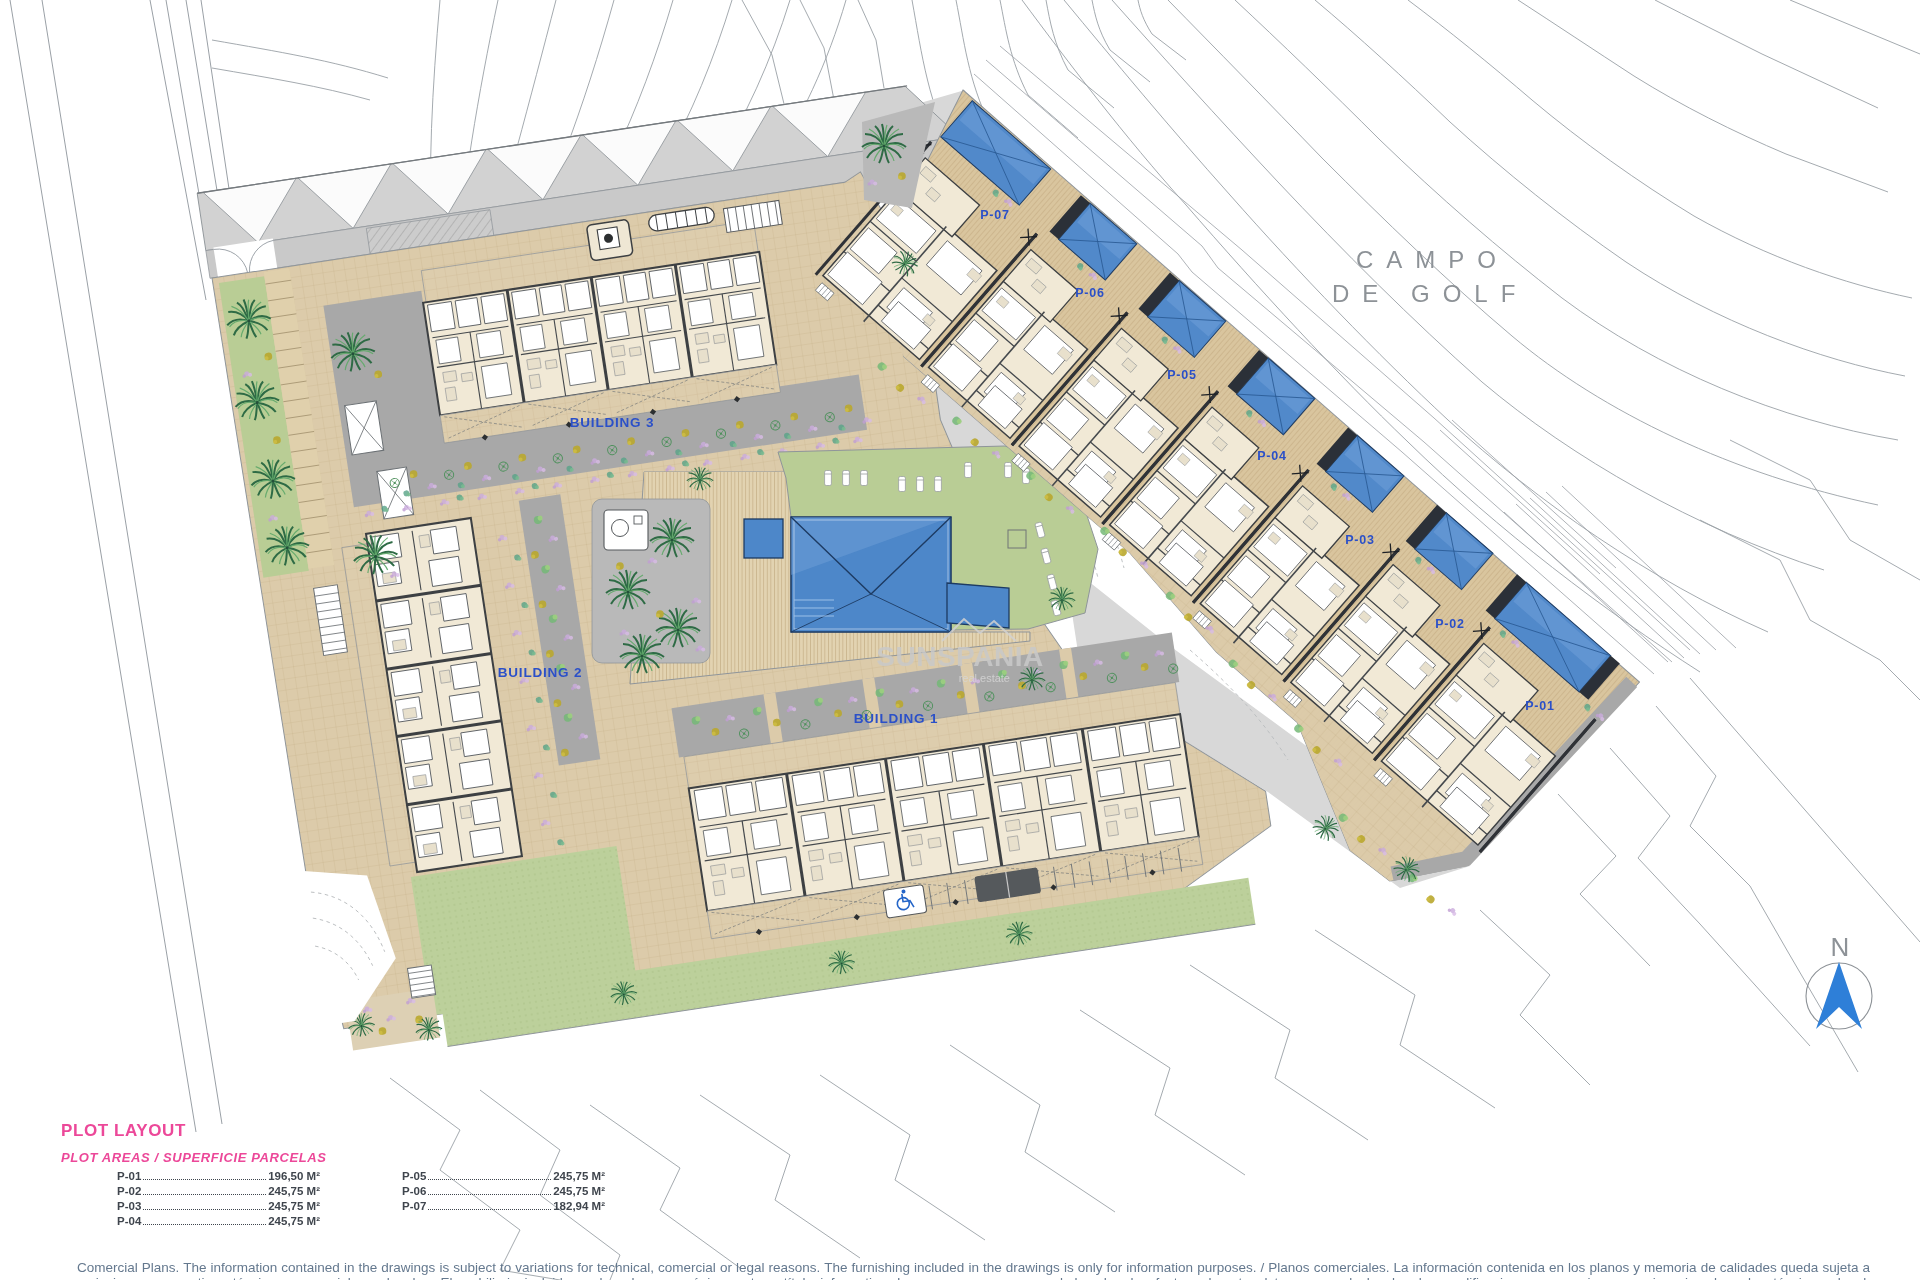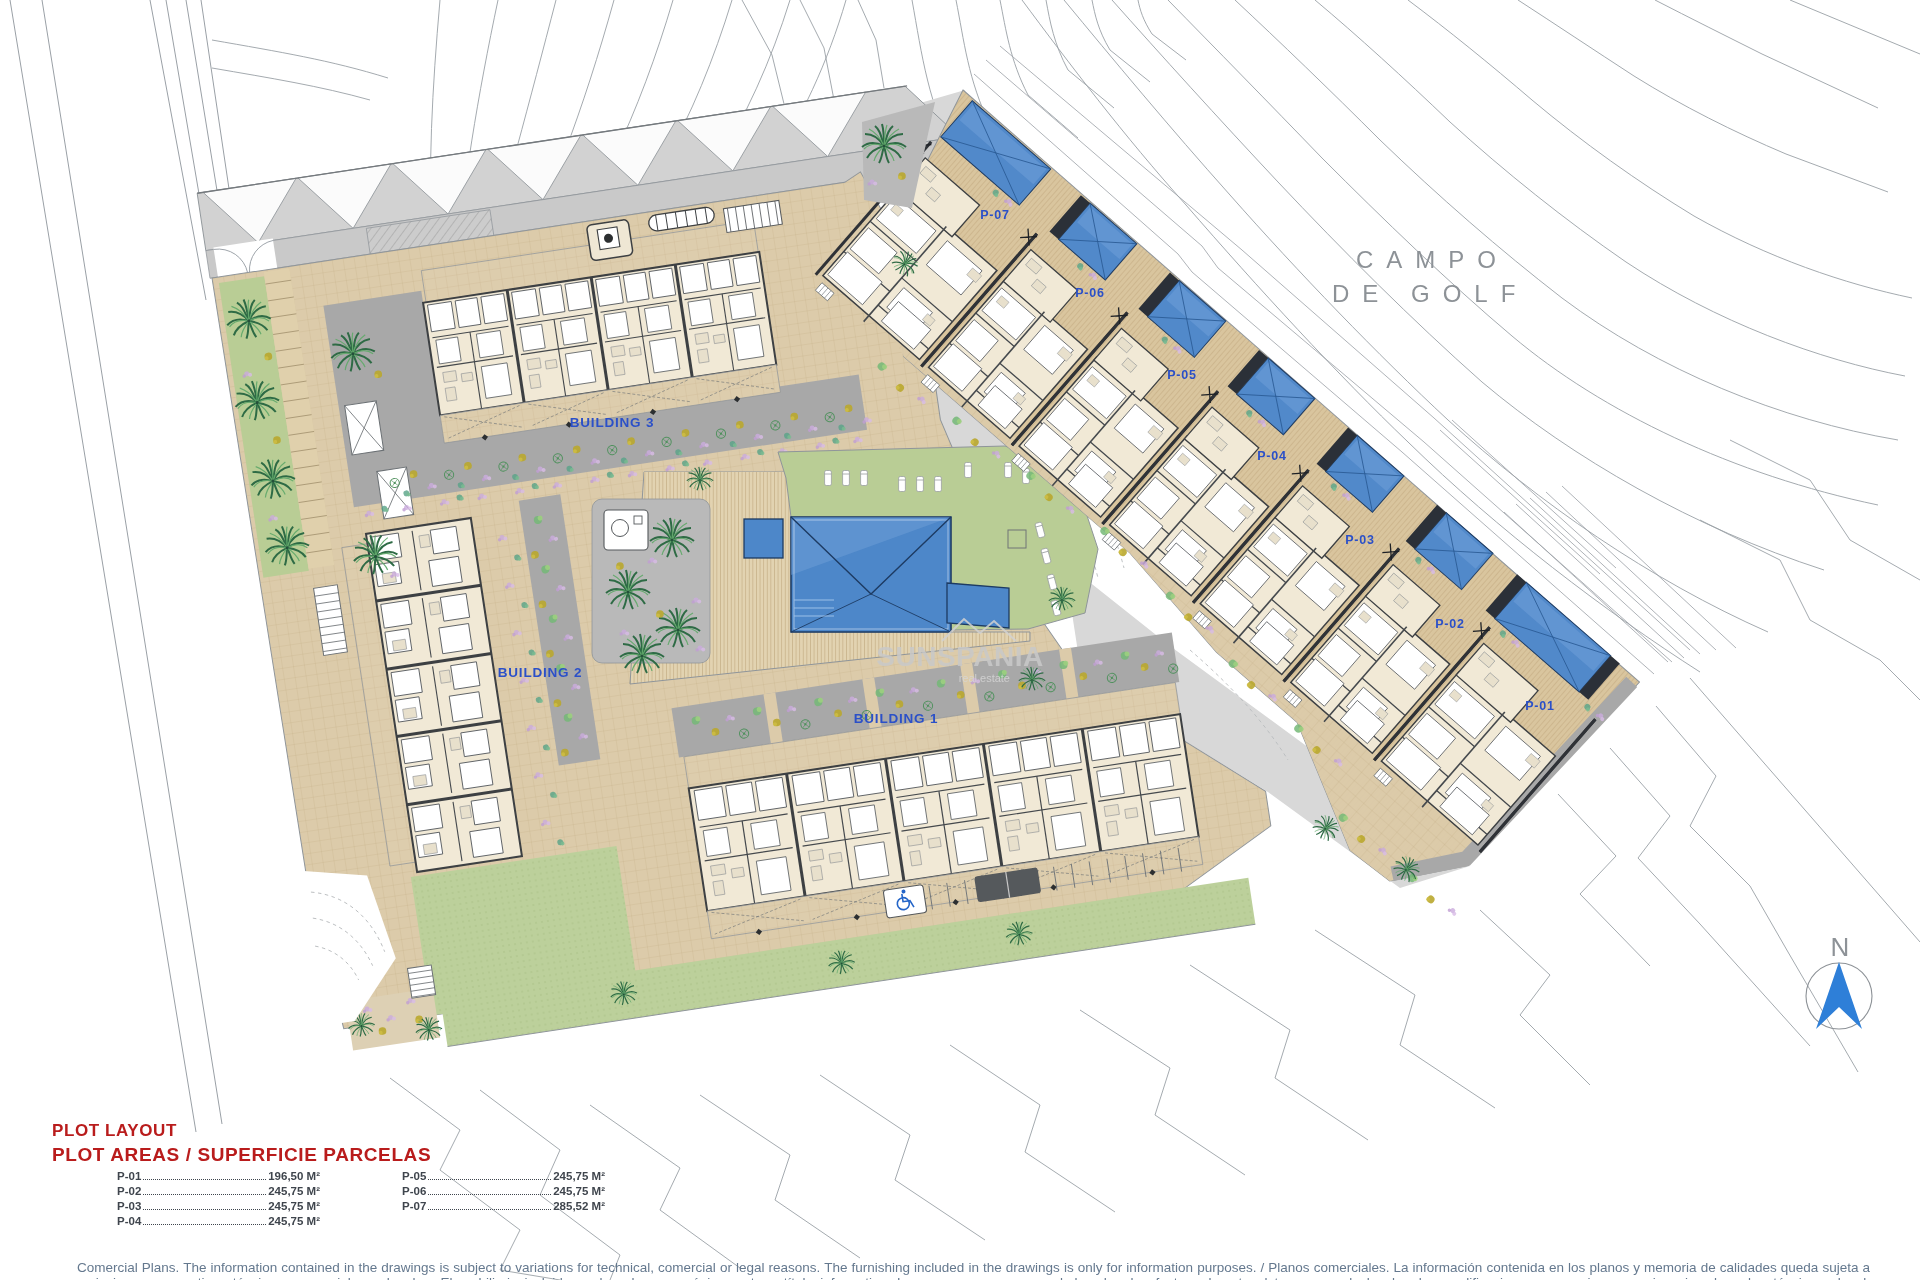--- a/index.html
+++ b/index.html
@@ -1,19 +1,19 @@
 <!DOCTYPE html>
 <html><head><meta charset="utf-8">
 <style>
 html,body{margin:0;padding:0;background:#ffffff;width:1920px;height:1280px;overflow:hidden;}
 body{font-family:"Liberation Sans", sans-serif;position:relative;}
 #plan{position:absolute;left:0;top:0;}
-.legend{position:absolute;left:52px;top:1121px;color:#b91c1c;font-weight:bold;}
+.legend{position:absolute;left:61px;top:1121px;color:#ec4899;font-weight:bold;}
 .legend .t1{font-size:17px;letter-spacing:0.6px;}
-.legend .t2{font-size:19px;letter-spacing:0.6px;margin-top:3px;}
+.legend .t2{font-size:13px;letter-spacing:0.6px;margin-top:9px;font-style:italic;}
 .ltable{position:absolute;top:1170px;font-size:11.5px;font-weight:bold;color:#3f454d;}
 .col1{left:117px;width:203px;}
 .col2{left:402px;width:203px;}
 .lrow{display:flex;align-items:baseline;height:15px;}
 .dots{flex:1;border-bottom:1.8px dotted #3f454d;margin:0 2px 2px 2px;}
 .disc{position:absolute;left:53px;top:1261px;width:1817px;font-size:13.5px;color:#64788e;line-height:14.5px;}
 .dline{text-align:justify;text-align-last:justify;height:14.5px;overflow:hidden;margin-left:24px;}
 </style></head>
 <body>
 <div id="plan"><svg xmlns="http://www.w3.org/2000/svg" width="1920" height="1280" viewBox="0 0 1920 1280" font-family="Liberation Sans, sans-serif">
@@ -1009,19 +1009,19 @@
       <span class="lv">245,75 M²</span>
     </div>
 <div class="lrow">
       <span class="ll">P-06</span>
       <span class="dots"></span>
       <span class="lv">245,75 M²</span>
     </div>
 <div class="lrow">
       <span class="ll">P-07</span>
       <span class="dots"></span>
-      <span class="lv">285,52 M²</span>
+      <span class="lv">182,94 M²</span>
     </div>
 </div>
 
 <div class="disc">
     <div class="dline">Comercial Plans. The information contained in the drawings is subject to variations for technical, comercial or legal reasons. The furnishing included in the drawings is only for information purposes. / Planos comerciales. La información contenida en los planos y memoria de calidades queda sujeta a</div>
     <div class="dline">variaciones por motivos técnicos, comerciales o legales. El mobiliario incluido en los planos es únicamente a título informativo. La empresa se reserva el derecho de efectuar durante el transcurso de la obra las modificaciones necesarias por exigencias de orden técnico o legal.</div>
   </div>
 </body></html>

